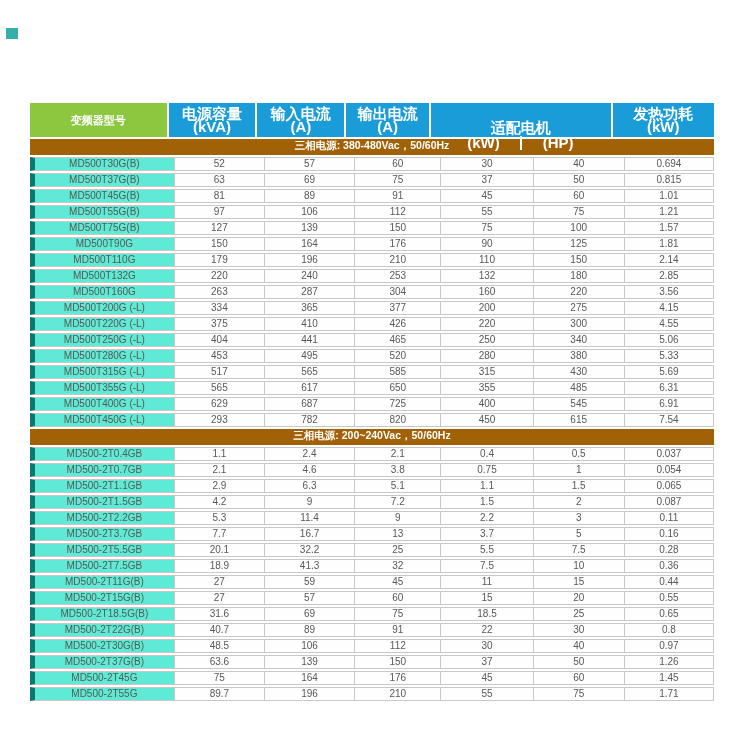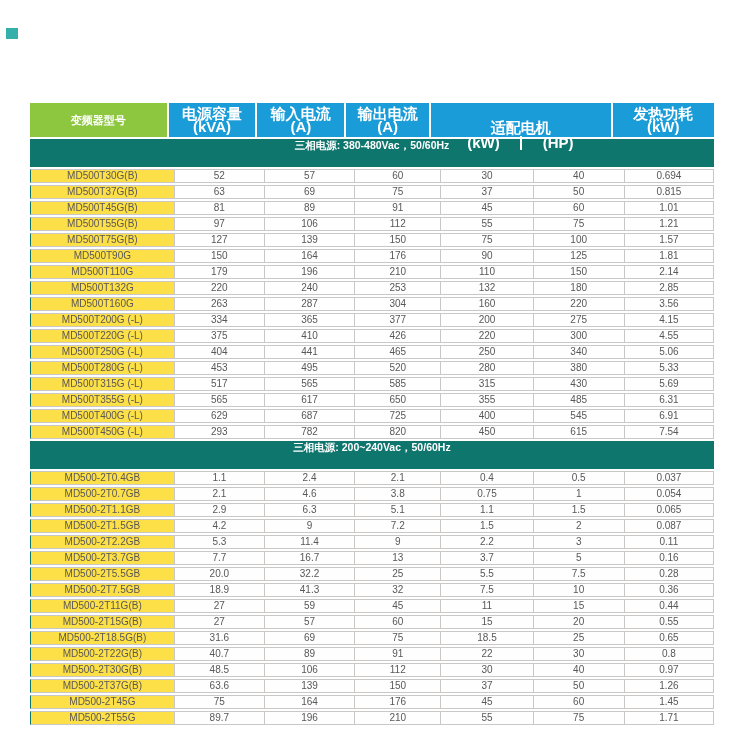--- a/index.html
+++ b/index.html
@@ -26,32 +26,32 @@
     font-size:11px;display:flex;align-items:center;justify-content:center;border-left:none;
   }
   .w1{width:91px}.w2{width:91px}.w3{width:87px}.wmotor{width:185px}.w6{width:106px}
   .motor-group{justify-content:flex-start;padding:16px;}
   .motor-title{height:17px;line-height:18px;width:100%;text-align:center;}
   .motor-sub{display:flex;width:100%;height:17px;}
   .motor-sub .sub{flex:1;text-align:center;line-height:14px;box-sizing:border-box;}
   .motor-sub .sub.hp{border-left:2px solid #ffffff;}
   
   .section-bar{
-    margin-top:2px;height:28px;line-height:13px;background:#0f766e;color:#ffffff;
+    margin-top:2px;height:16px;line-height:13px;background:#a16207;color:#ffffff;
     font-weight:bold;font-size:10.5px;text-align:center;
   }
   
   .row{display:flex;margin-top:2px;height:14px;}
   .cell{
     box-sizing:border-box;border-top:1px solid #c9c8c6;border-bottom:1px solid #c9c8c6;
     border-right:1px solid #c9c8c6;background:#fefefe;color:#595757;font-size:10px;
     line-height:12px;text-align:center;overflow:hidden;white-space:nowrap;
     display:flex;align-items:center;justify-content:center;
   }
-  .cell.model{background:#fde047;border-left:1px solid #0f766e;width:146px;}
+  .cell.model{background:#5eead4;border-left:5px solid #0f766e;width:146px;}
   .cell.c1{width:91px}.cell.c2{width:91px}.cell.c3{width:87px}
   .cell.c4{width:93px}.cell.c5{width:92px}.cell.c6{width:90px}
 </style>
 </head>
 <body>
 
 <div class="corner-mark"></div>
 
 <div class="spec-table">
   <div class="hdr">
@@ -285,21 +285,21 @@
         <div class="cell model">MD500-2T3.7GB</div>
         <div class="cell c1">7.7</div>
         <div class="cell c2">16.7</div>
         <div class="cell c3">13</div>
         <div class="cell c4">3.7</div>
         <div class="cell c5">5</div>
         <div class="cell c6">0.16</div>
       </div>
       <div class="row">
         <div class="cell model">MD500-2T5.5GB</div>
-        <div class="cell c1">20.0</div>
+        <div class="cell c1">20.1</div>
         <div class="cell c2">32.2</div>
         <div class="cell c3">25</div>
         <div class="cell c4">5.5</div>
         <div class="cell c5">7.5</div>
         <div class="cell c6">0.28</div>
       </div>
       <div class="row">
         <div class="cell model">MD500-2T7.5GB</div>
         <div class="cell c1">18.9</div>
         <div class="cell c2">41.3</div>

